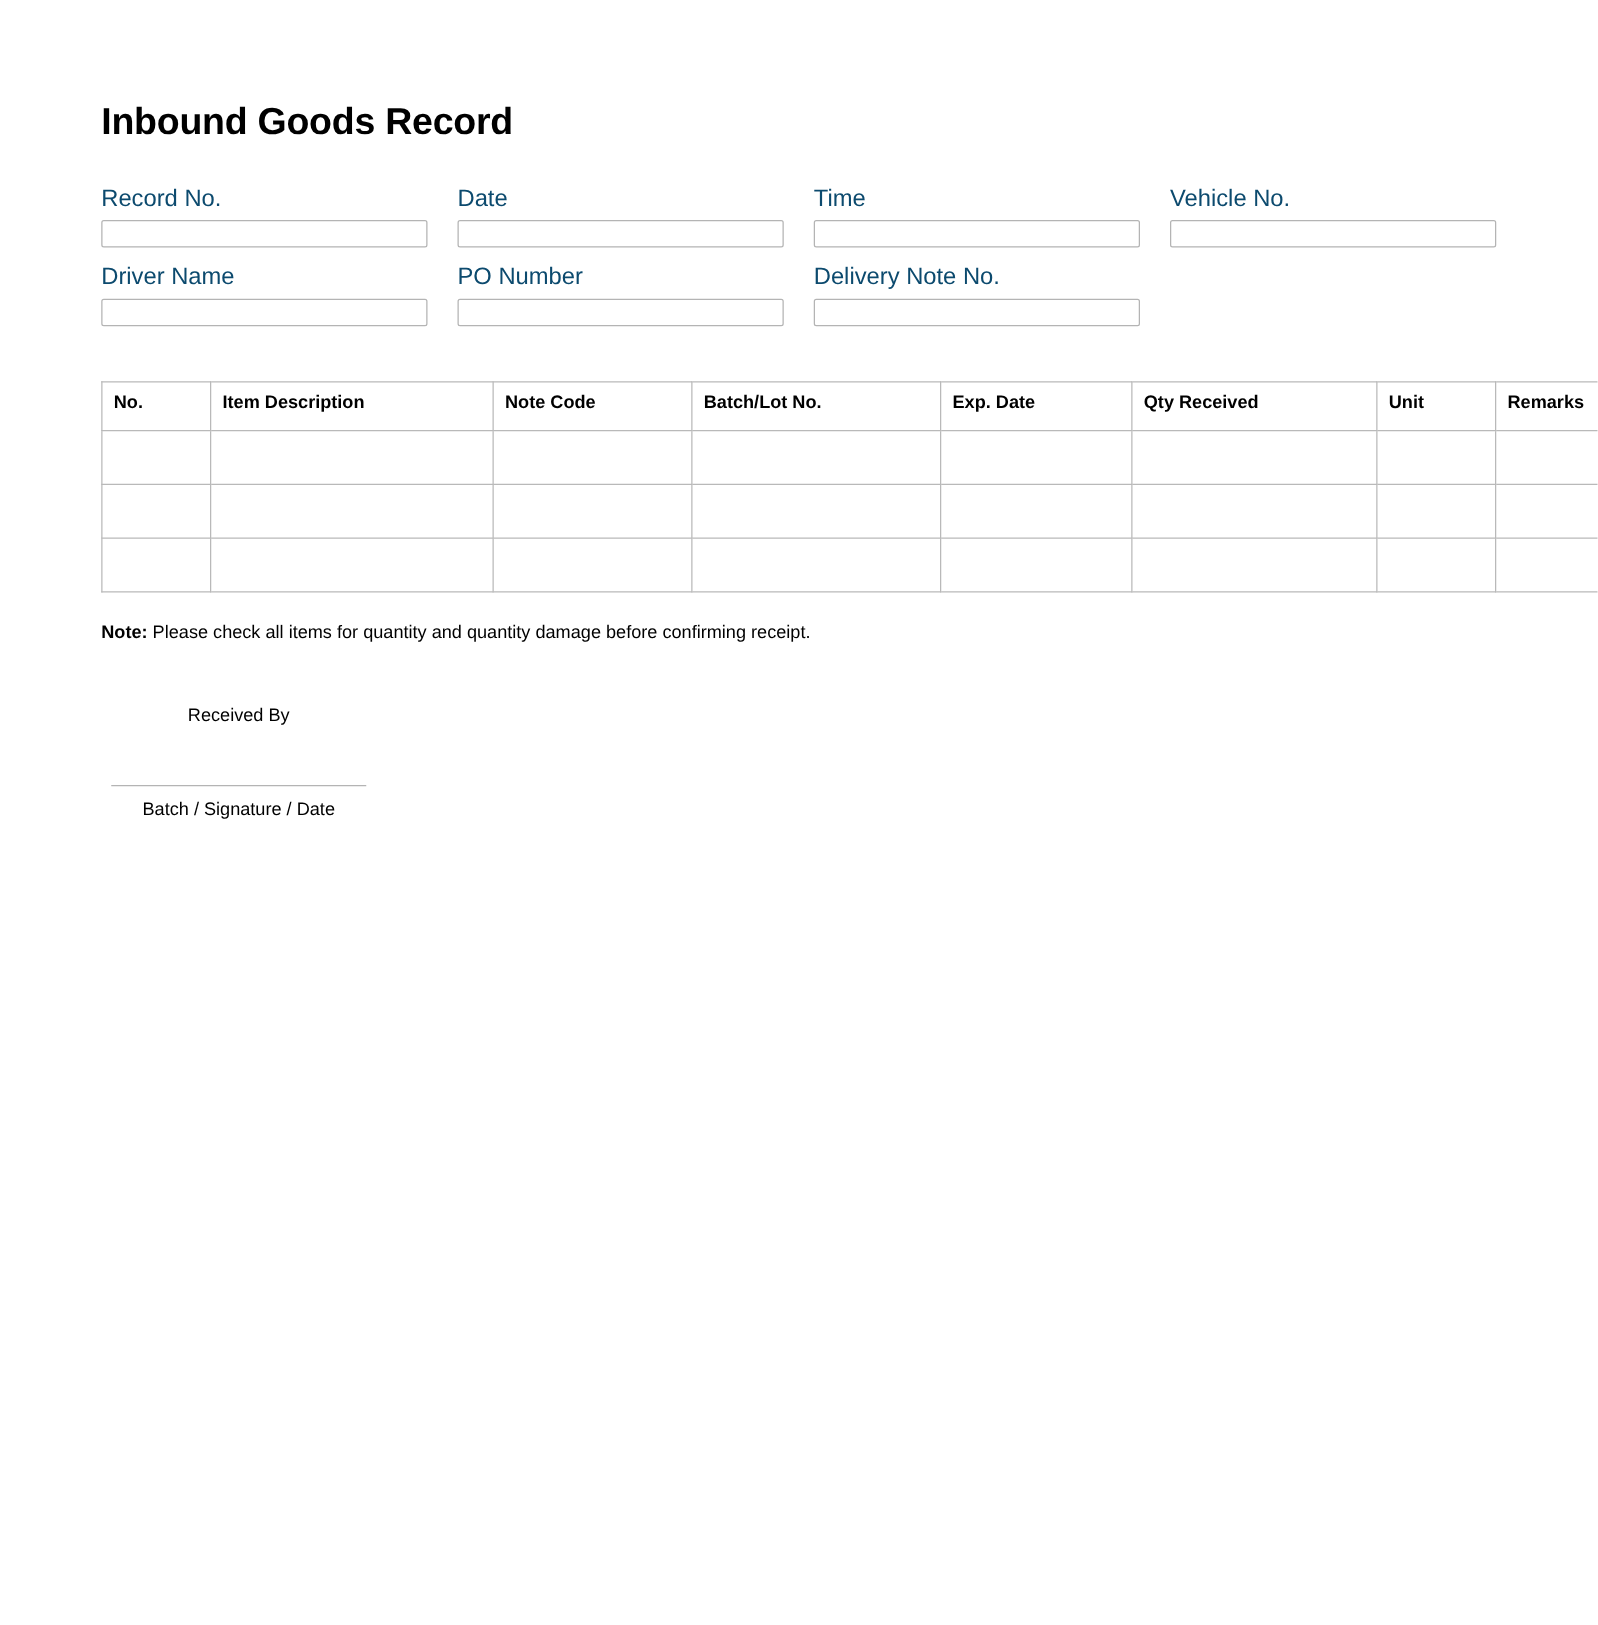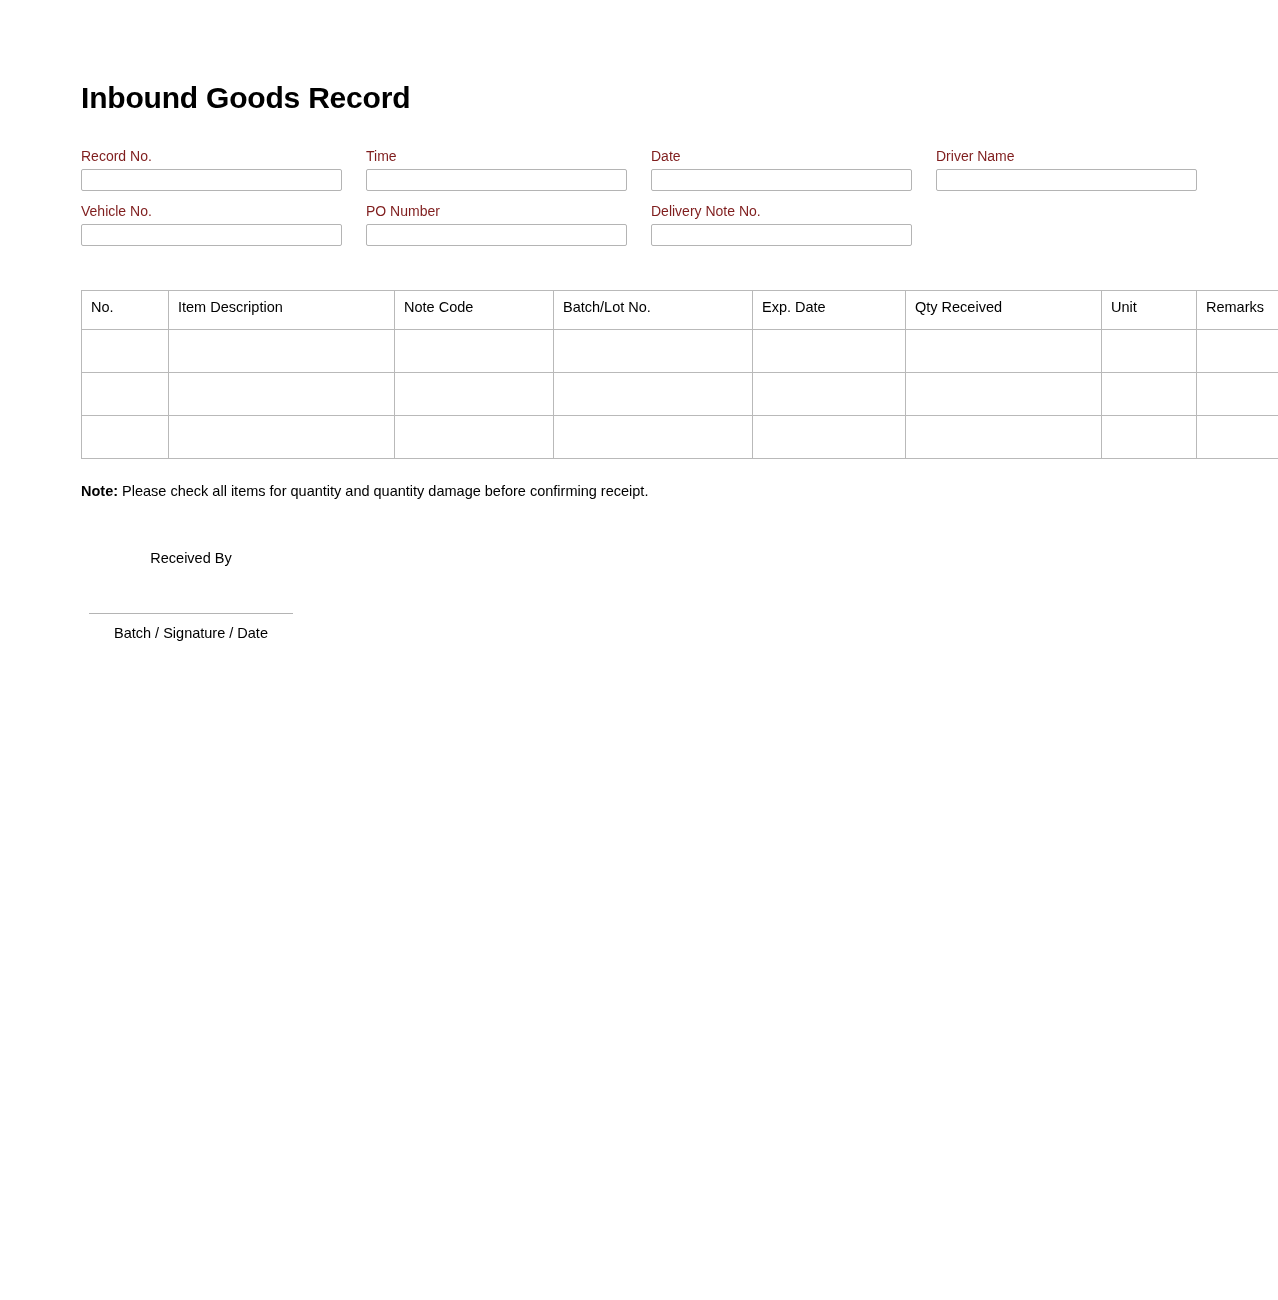--- a/index.html
+++ b/index.html
@@ -35,23 +35,23 @@
     grid-template-columns: repeat(4, 1fr);
     column-gap: 24px;
     row-gap: 0;
     margin-bottom: 34px;
   }
   .field {
     margin-bottom: 10px;
   }
   .field-label {
     display: block;
-    font-size: 14px;
-    line-height: 1.45;
-    color: #7f1d1d;
+    font-size: 19px;
+    line-height: 1.45;
+    color: #0c4a6e;
     margin-bottom: 3px;
     white-space: nowrap;
   }
   .field-input {
     display: block;
     width: 100%;
     box-sizing: border-box;
     height: 22px;
     border: 1px solid #b4b4b4;
     border-radius: 2px;
@@ -72,21 +72,21 @@
   }
   .items-table th,
   .items-table td {
     border: 1px solid #b9b9b9;
     text-align: left;
     vertical-align: top;
     padding: 7px 9px;
     font-size: 14.5px;
   }
   .items-table th {
-    font-weight: normal;
+    font-weight: bold;
     height: 24px;
     line-height: 1.35;
     white-space: nowrap;
   }
   .items-table td {
     height: 28px;
   }
   .col-no          { width: 68px;  }
   .col-desc        { width: 207px; }
   .col-code        { width: 140px; }
@@ -135,37 +135,37 @@
   <h1 class="doc-title">Inbound Goods Record</h1>
 
   <div class="form-grid">
 
     <div class="field">
       <label class="field-label">Record No.</label>
       <input class="field-input" type="text" placeholder="" style="">
     </div>
 
     <div class="field">
+      <label class="field-label">Date</label>
+      <input class="field-input" type="text" placeholder="" style="">
+    </div>
+
+    <div class="field">
       <label class="field-label">Time</label>
       <input class="field-input" type="text" placeholder="" style="">
     </div>
 
-    <div class="field">
-      <label class="field-label">Date</label>
-      <input class="field-input" type="text" placeholder="" style="">
-    </div>
-
+
+    <div class="field">
+      <label class="field-label">Vehicle No.</label>
+      <input class="field-input" type="text" placeholder="" style="">
+    </div>
 
     <div class="field">
       <label class="field-label">Driver Name</label>
-      <input class="field-input" type="text" placeholder="" style="">
-    </div>
-
-    <div class="field">
-      <label class="field-label">Vehicle No.</label>
       <input class="field-input" type="text" placeholder="" style="">
     </div>
 
     <div class="field">
       <label class="field-label">PO Number</label>
       <input class="field-input" type="text" placeholder="" style="">
     </div>
 
     <div class="field">
       <label class="field-label">Delivery Note No.</label>

